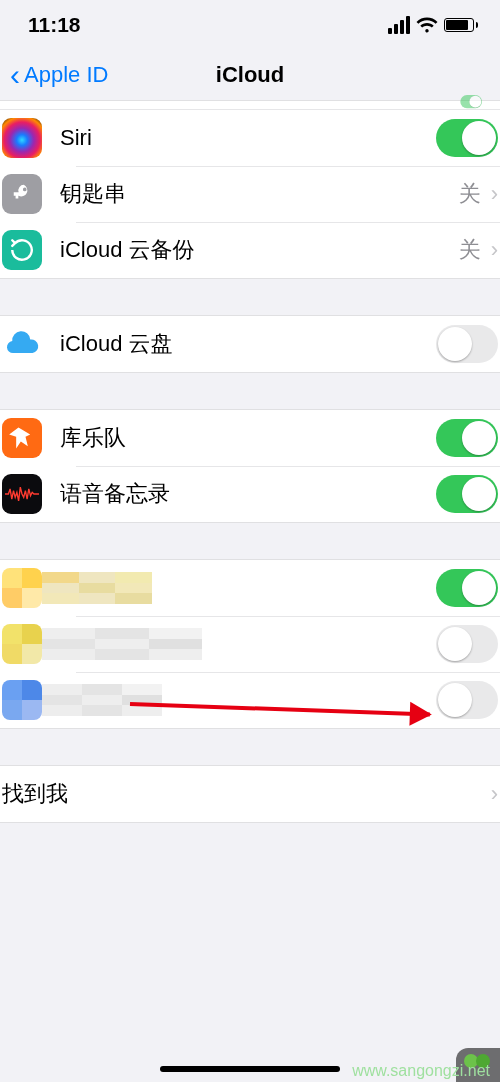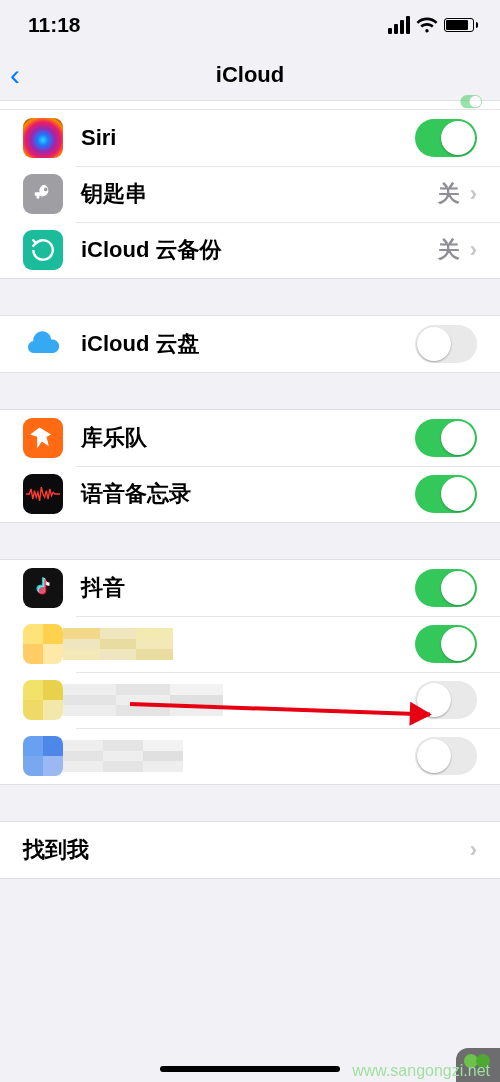--- a/index.html
+++ b/index.html
@@ -18,21 +18,21 @@
   .battery-fill { position:absolute; left:1px; top:1px; bottom:1px; width:22px; background:#000; border-radius:1px;}
   .battery-cap { width:2px; height:6px; background:#000; border-radius:0 2px 2px 0; }
   
   .nav-header { position:relative; height:50px; display:flex; align-items:center; }
   .back-btn { display:flex; align-items:center; color:#007aff; font-size:22px; padding-left:10px; }
   .back-chevron { font-size:30px; line-height:1; margin-right:4px; font-weight:300; }
   .nav-title { position:absolute; left:0; right:0; text-align:center; font-size:22px; font-weight:600; color:#000; pointer-events:none; }
   
   .group { background:#fff; border-top:1px solid #e0e0e2; border-bottom:1px solid #e0e0e2; }
   .gap { height:36px; }
-  .row { display:flex; align-items:center; height:56px; padding: 0 23px; background:#fff; position:relative;font-weight:bold; }
+  .row { display:flex; align-items:center; height:56px; padding: 0 2px; background:#fff; position:relative; }
   .row + .row::before { content:""; position:absolute; left:76px; right:0; top:0; height:1px; background:#e6e6e8; }
   .row .icon { width:40px; height:40px; border-radius:9px; flex:0 0 40px; margin-right:18px; display:flex; align-items:center; justify-content:center; overflow:hidden; }
   .row .label { flex:1 1 auto; font-size:22px; color:#000; }
   .row .value { font-size:22px; color:#8e8e93; margin-right:10px; }
   .row .chevron { color:#c6c6c9; font-size:22px; }
   
   .toggle { position:relative; width:62px; height:38px; border-radius:19px; background:#e9e9ea; }
   .toggle.on { background:#34c759; }
   .toggle .knob { position:absolute; top:2px; width:34px; height:34px; border-radius:50%; background:#fff; box-shadow:0 1px 2px rgba(0,0,0,.3); }
   .toggle.on .knob { right:2px; }
@@ -87,20 +87,21 @@
             <span class="battery-fill"></span>
           </span>
         <span class="battery-cap"></span>
       </span>
     </div>
   </div>
 
   <div class="nav-header">
     <div class="back-btn">
       <span class="back-chevron">‹</span>
+      <span>Apple ID</span>
     </div>
     <div class="nav-title">iCloud</div>
   </div>
 
   <div style="height:10px; background:#fff; border-top:1px solid #e0e0e2; border-bottom:1px solid #e6e6e8; position:relative;">
     <div style="position:absolute; right:18px; top:-6px;">
       <div class="toggle on" style="transform:scale(.35); transform-origin:right top; opacity:.5;">
           <div class="knob"></div>
         </div>
     </div>
@@ -176,33 +177,20 @@
       <div class="label">语音备忘录</div>
       <div class="toggle on">
           <div class="knob"></div>
         </div>
     </div>
   </div>
 
   <div class="gap"></div>
 
   <div class="group">
-    <div class="row">
-      <div class="icon ic-douyin">
-        <svg width="26" height="26" viewBox="0 0 24 24">
-            <path d="M14 3v10.5a3.5 3.5 0 1 1-3.5-3.5H12V3h2zm0 0c.3 2.5 2 4 4 4v3c-1.5 0-3-.5-4-1.3V3z" fill="#fff"></path>
-            <path d="M13 2v10.5a3.5 3.5 0 1 1-3.5-3.5H11V2h2z" fill="#25f4ee" opacity=".8"></path>
-            <path d="M15 4v10.5a3.5 3.5 0 1 1-3.5-3.5H13V4h2z" fill="#fe2c55" opacity=".8"></path>
-          </svg>
-      </div>
-      <div class="label">抖音</div>
-      <div class="toggle on">
-          <div class="knob"></div>
-        </div>
-    </div>
     <div class="row">
       <div class="pix-icon">
         <div style="background:#ffe27a"></div>
           <div style="background:#ffd24d"></div>
         <div style="background:#ffcc66"></div>
           <div style="background:#ffe9a8"></div>
       </div>
       <div class="label">
         <div class="pixelated" style="height:32px; width:110px;">
           <div style="background:#f2d88a"></div>

